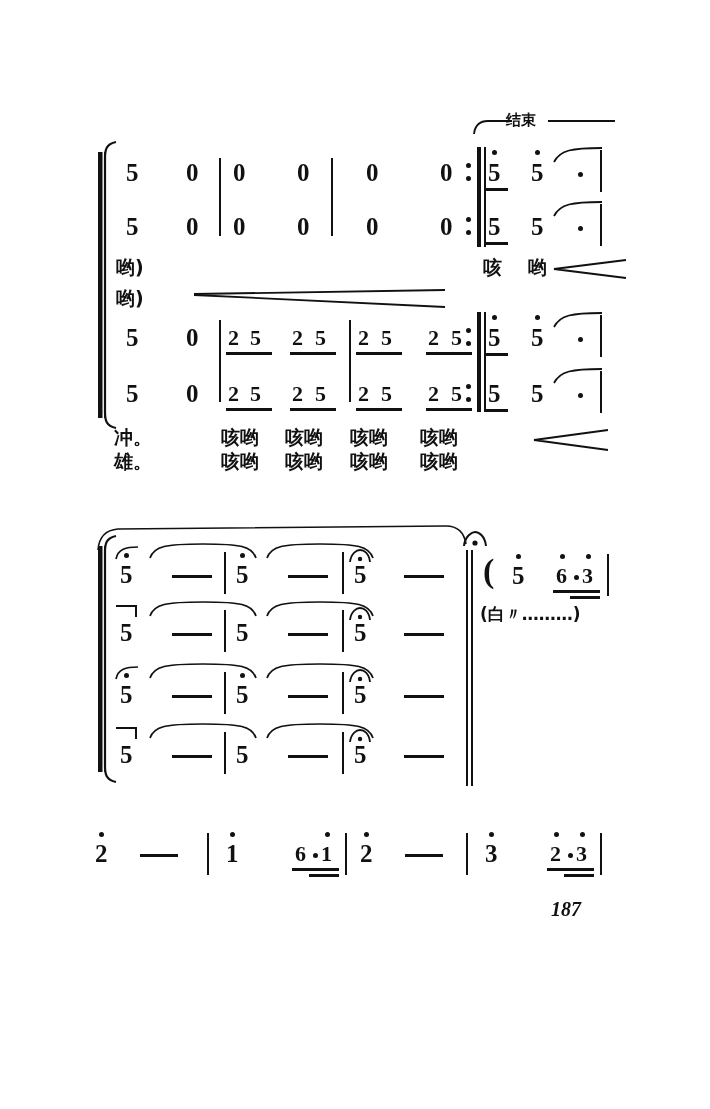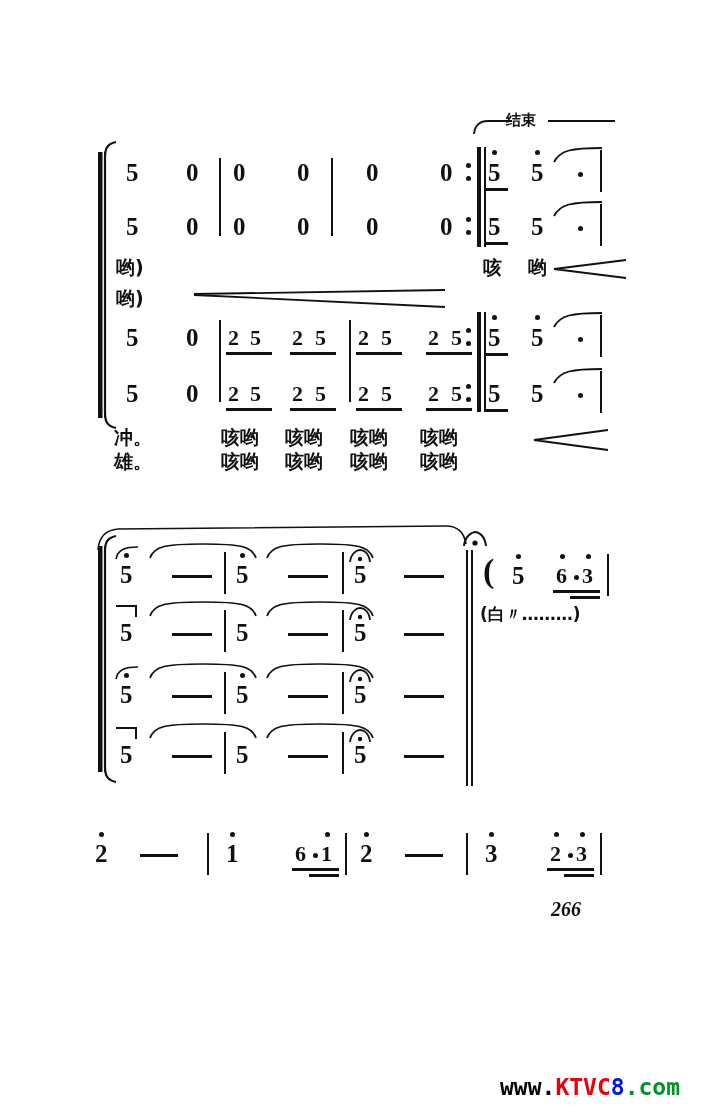--- a/index.html
+++ b/index.html
@@ -431,19 +431,16 @@
     <div class="odot" style="left:554px;top:832px;"></div>
     <div class="abs num sm" style="left:550px;top:843px;">2</div>
     <div class="rdot" style="left:568px;top:853px;"></div>
     <div class="odot" style="left:580px;top:832px;"></div>
     <div class="abs num sm" style="left:576px;top:843px;">3</div>
     <div class="beam" style="left:547px;top:868px;width:47px;"></div>
     <div class="beam" style="left:564px;top:874px;width:30px;"></div>
     <div class="vline" style="left:600px;top:833px;height:42px;"></div>
   </div>
 
-  <div class="abs pageno" style="left:551px;top:898px;">266</div>
-
-  <div class="wm" style="left:500px;top:1074px;">
-    <span style="color:#000000;">www.</span><span style="color:#e8000d;">KTVC</span><span style="color:#0018d8;">8</span><span style="color:#00912b;">.com</span>
-  </div>
+  <div class="abs pageno" style="left:551px;top:898px;">187</div>
+
 
 </div>
 
 </body></html>

